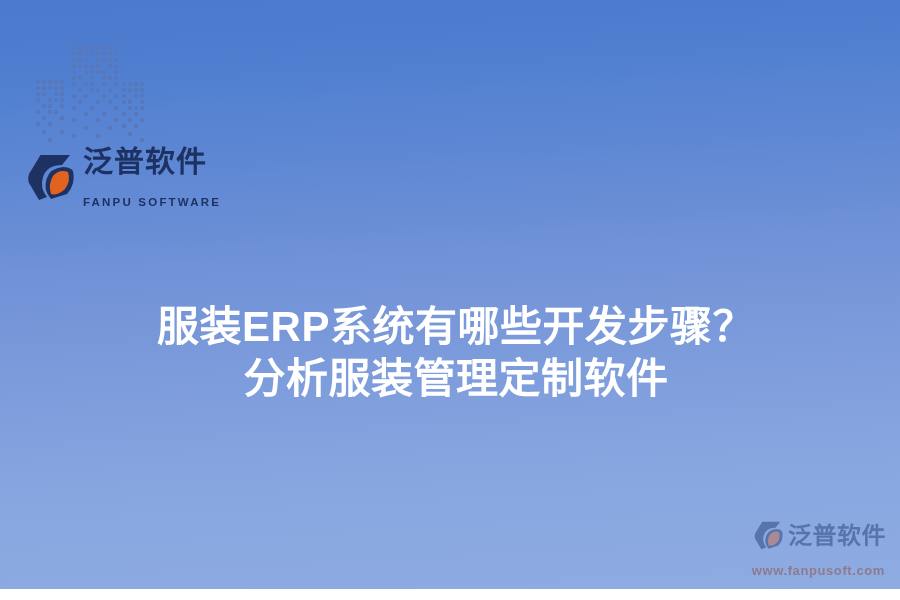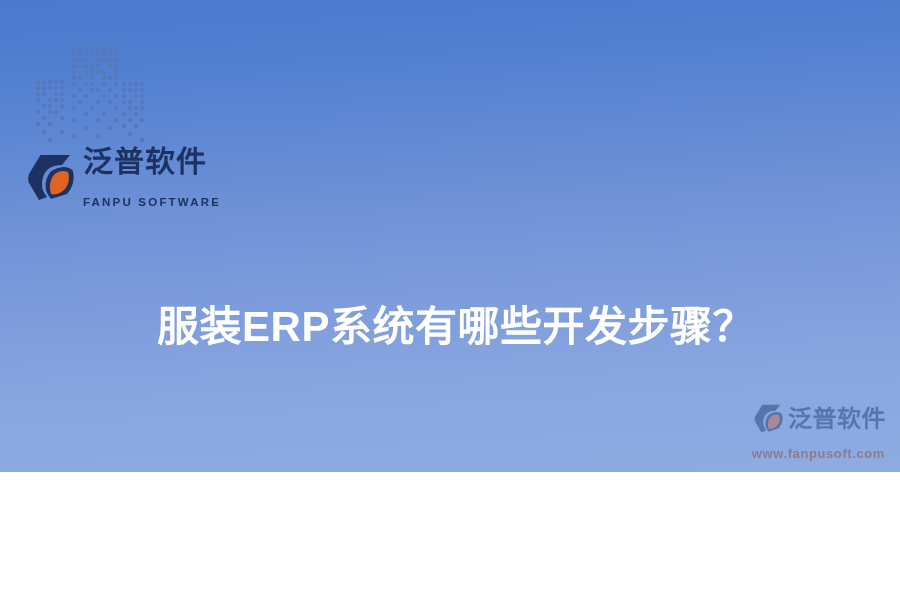--- a/index.html
+++ b/index.html
@@ -8,21 +8,21 @@
     padding: 0;
     background: #ffffff;
   }
   body {
     font-family: "Liberation Sans", "DejaVu Sans", sans-serif;
   }
 
   .poster {
     position: relative;
     width: 900px;
-    height: 472px;
+    height: 589px;
     overflow: hidden;
     background: linear-gradient(
       177deg,
       #4a79ce 0%,
       #5180d1 14%,
       #6189d4 30%,
       #6f91d6 43%,
       #7b9adb 58%,
       #85a3de 74%,
       #8ba9e1 88%,
@@ -317,20 +317,21 @@
       </svg>
     </span>
     <span class="brand-words">
       <span class="brand-cn">泛普软件</span>
       <span class="brand-en">FANPU SOFTWARE</span>
     </span>
   </div>
 
   <h1 class="headline">
     <span class="headline-line">服装ERP系统有哪些开发步骤？</span>
+    <span class="headline-line">分析服装管理定制软件</span>
   </h1>
 
   <div class="watermark">
     <div class="watermark-row">
       <span class="watermark-mark">
         <svg viewBox="0 0 49 47" xmlns="http://www.w3.org/2000/svg" aria-hidden="true">
           <path d="M13.5 1 L43 1 L35 11 Q20 11 16 23 Q12.5 34 20 43 L12 46 L1.5 28 Q0.5 24 2 20 Z" fill="#26407a"></path>
           <path d="M46 17 Q49 30 40 40 L24 45 Q16 36 19.5 25 Q23 14 36 13 Q43 13 46 17 Z" fill="#26407a"></path>
           <path d="M41 18 Q44 27 38 35 Q31 42 24 40 Q21 30 26 22 Q32 15 41 18 Z" fill="#c96a4a"></path>
         </svg>

